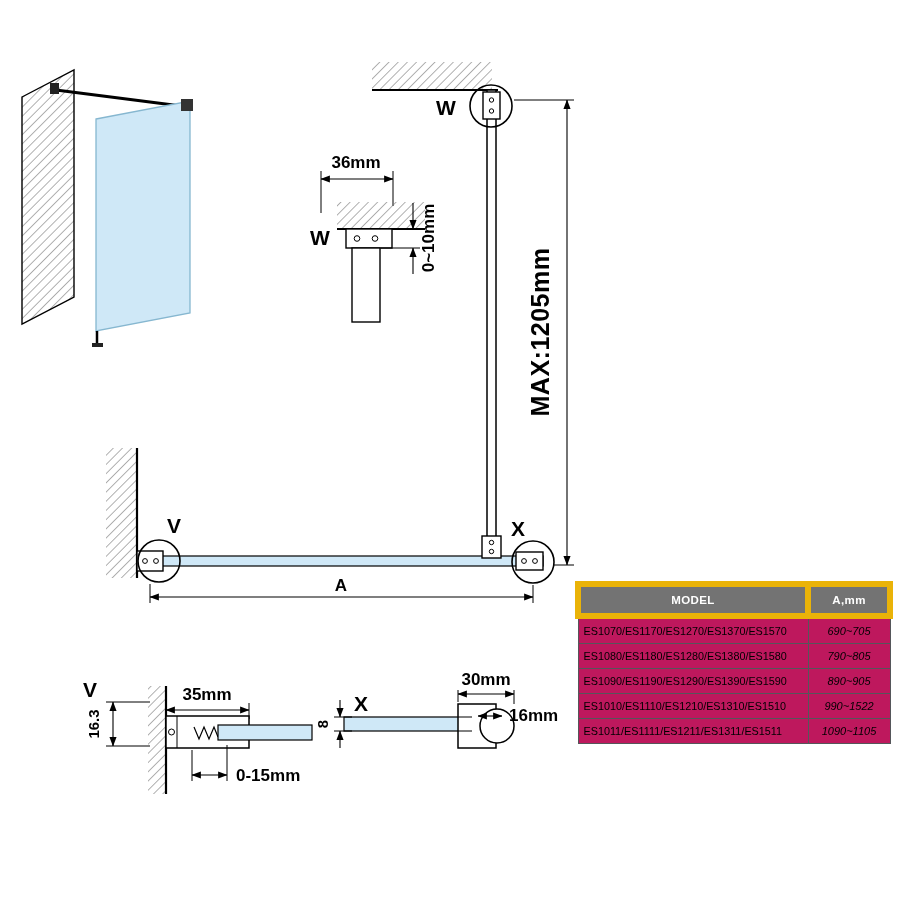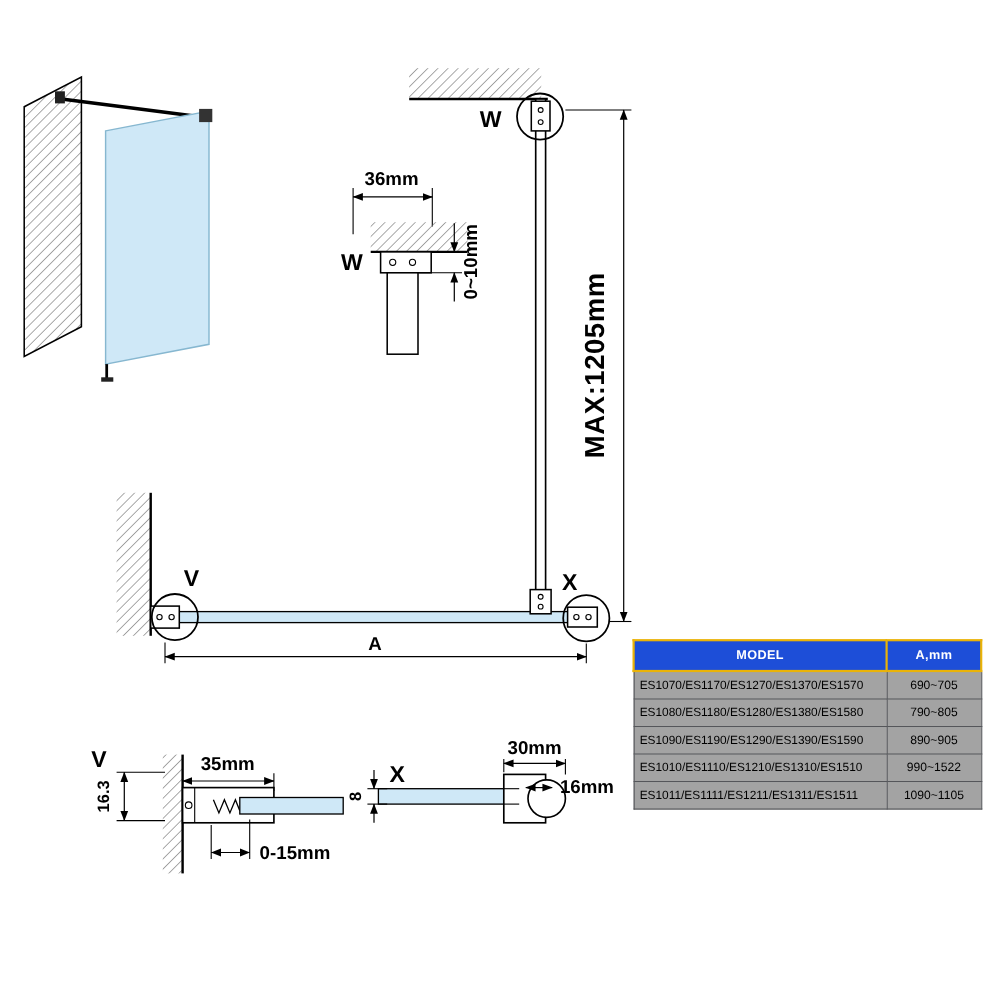--- a/index.html
+++ b/index.html
@@ -17,26 +17,26 @@
   text { font-family:"Liberation Sans", sans-serif; fill:#000; }
   .dim     { font-size:17px; font-weight:700; }
   .dim-sm  { font-size:15px; font-weight:700; }
   .callout { font-size:21px; font-weight:700; }
   .max     { font-size:25px; font-weight:700; letter-spacing:0.5px; }
 
   
   .spec-table { position:absolute; left:575px; top:581px; width:318px; }
   .spec-table table { width:100%; border-collapse:collapse; color:#000; }
   .spec-table th {
-    background:#1d4ed8; color:#fff; font-size:11.5px; font-weight:700;
-    padding:7px 4px; border:2px solid #eab308; text-align:center; letter-spacing:0.4px;
+    background:#737373; color:#fff; font-size:11.5px; font-weight:700;
+    padding:7px 4px; border:6px solid #eab308; text-align:center; letter-spacing:0.4px;
   }
-  .spec-table td { border:1px solid #55565a; padding:6px 5px; background:#a3a3a3; }
+  .spec-table td { border:1px solid #55565a; padding:6px 5px; background:#be185d; }
   .spec-table td.model { text-align:left; width:230px; font-size:10.8px; white-space:nowrap; }
-  .spec-table td.amm   { text-align:center; font-size:11px; }
+  .spec-table td.amm   { text-align:center; font-size:11px;font-style:italic; }
 </style>
 </head>
 <body>
 
 <div class="canvas">
 
   <svg class="diagram" width="900" height="900" viewBox="0 0 900 900">
     <defs>
       <pattern id="hatch" width="6.5" height="6.5" patternUnits="userSpaceOnUse" patternTransform="rotate(45)">
         <line x1="0" y1="0" x2="0" y2="6.5" stroke="#707070" stroke-width="1.1"></line>

